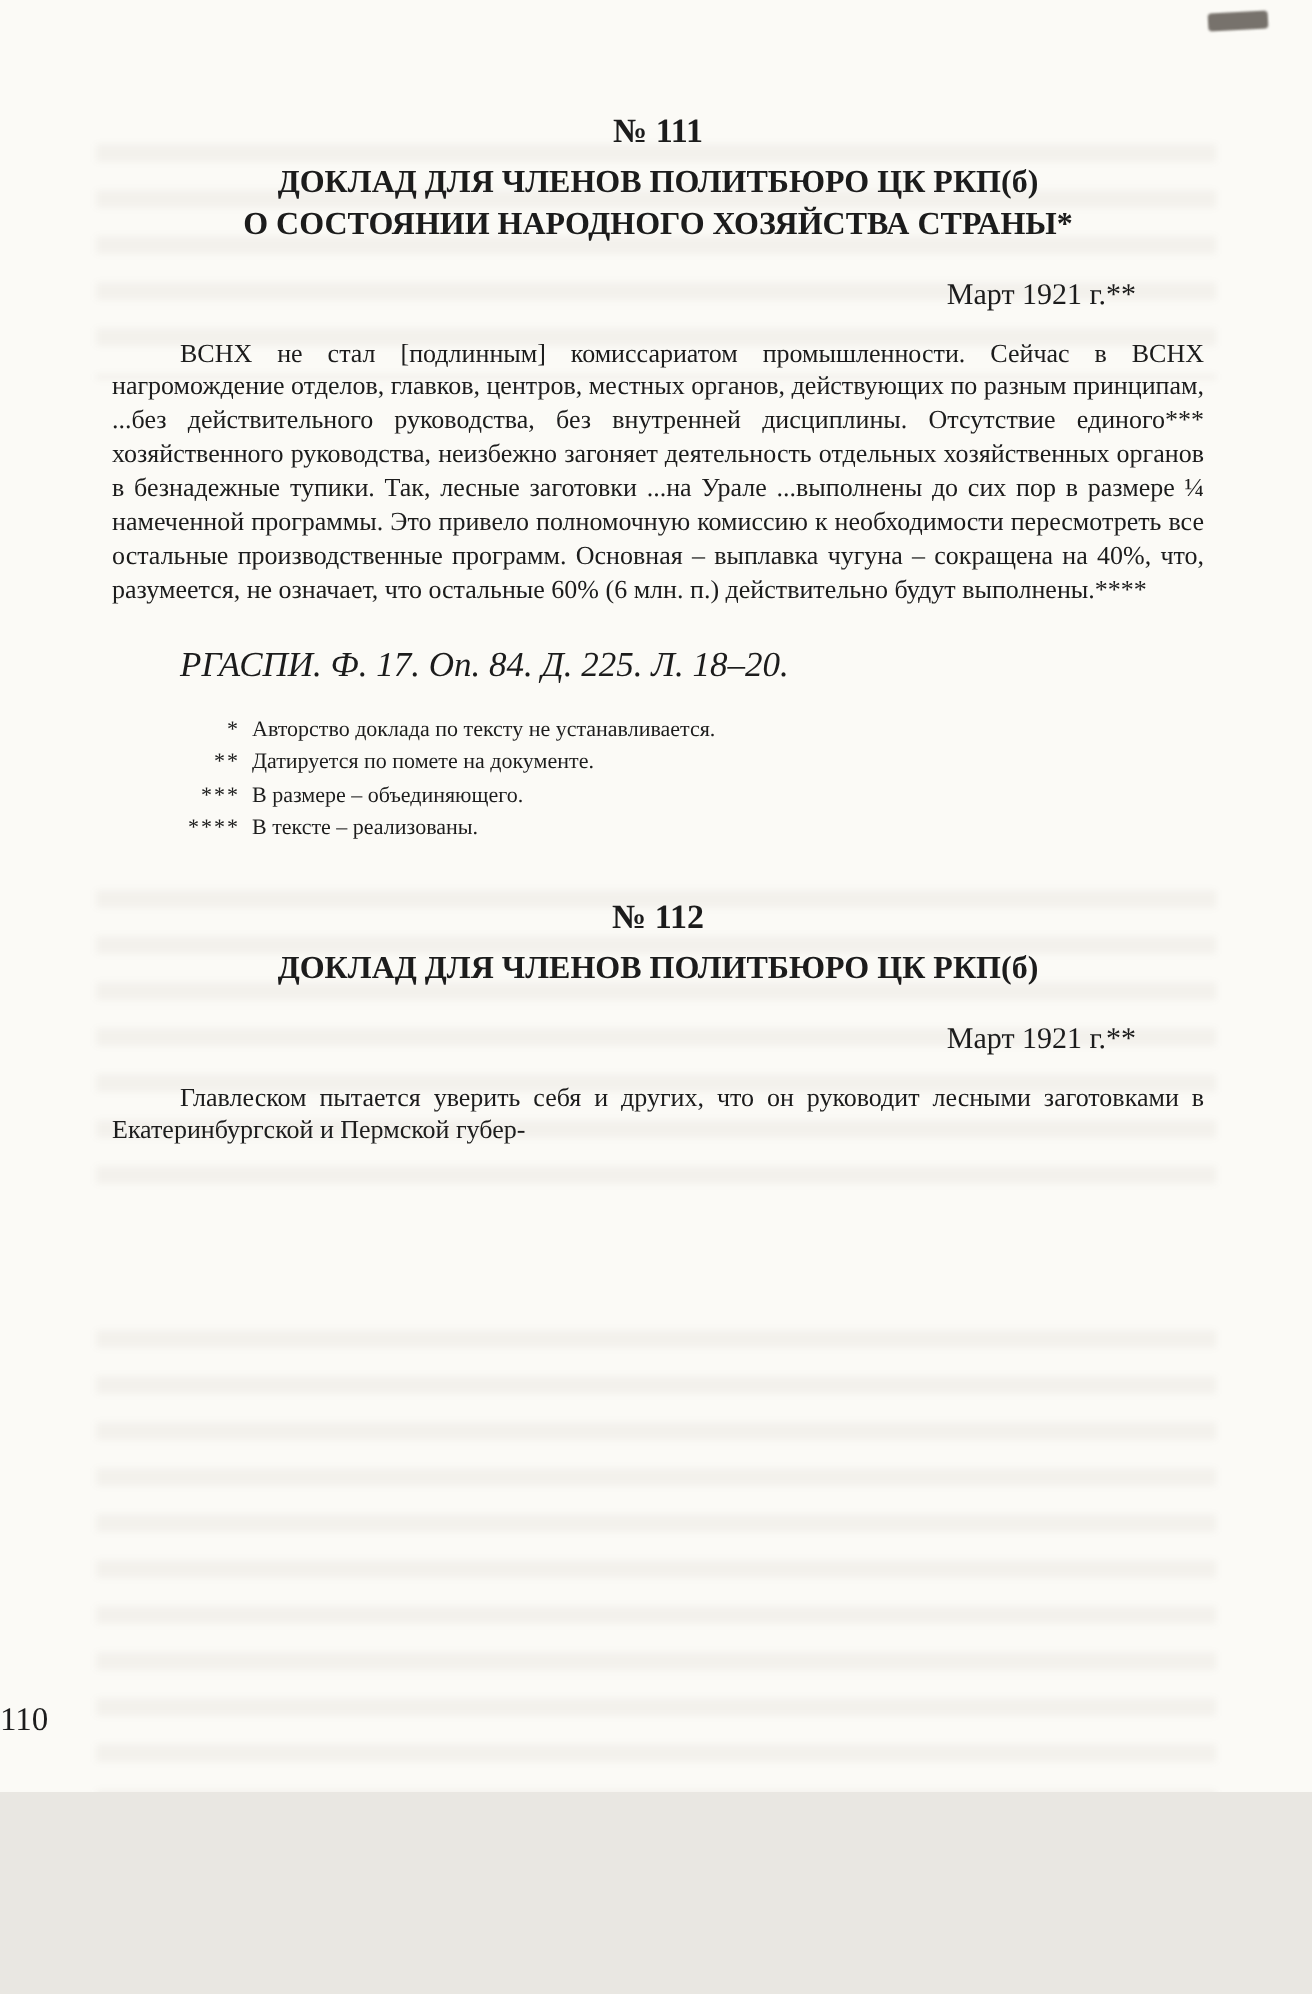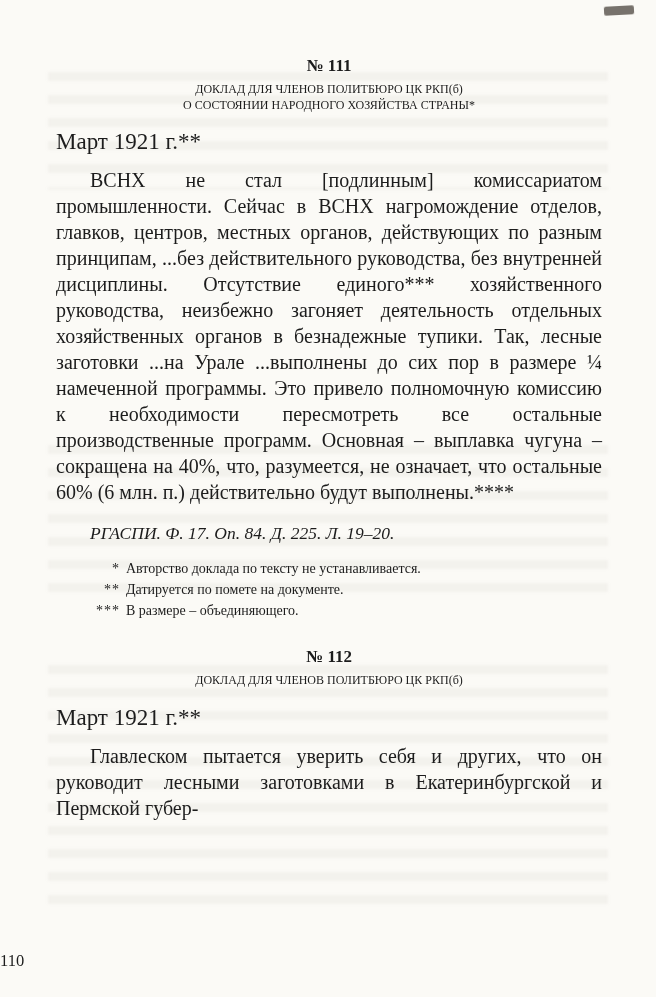--- a/index.html
+++ b/index.html
@@ -3,21 +3,21 @@
 <meta charset="utf-8">
 <style>
   html, body {
     margin: 0;
     padding: 0;
     background: #e9e7e2;
   }
   .page {
     position: relative;
     width: 656px;
-    height: 997px;
+    height: 896px;
     margin: 0 auto;
     box-sizing: border-box;
     padding: 56px 54px 0 56px;
     background: #fbfaf6;
     overflow: hidden;
     font-family: "Liberation Serif", "DejaVu Serif", serif;
     color: #1c1c1c;
   }
 
   
@@ -51,50 +51,51 @@
   .doc { position: relative; }
 
   .doc-number {
     text-align: center;
     font-weight: bold;
     font-size: 17px;
     margin: 0 0 6px 0;
   }
   .doc-title {
     text-align: center;
-    font-weight: normal;
-    font-size: 12px;
+    font-weight: bold;
+    font-size: 16px;
     line-height: 1.3;
     margin: 0 0 16px 0;
   }
   .title-line { display: block; }
 
   .doc-date {
-    font-size: 23px;
+    text-align: right;
+    font-size: 15px;
     padding-right: 34px;
     margin: 0 0 12px 0;
   }
 
   .para {
     margin: 0;
-    font-size: 20px;
+    font-size: 13px;
     line-height: 1.3;
     text-align: justify;
     text-indent: 34px;
   }
 
   .archive {
     margin: 18px 0 14px 0;
     font-style: italic;
     font-size: 17.5px;
     text-indent: 34px;
   }
 
   .footnotes {
-    font-size: 14px;
+    font-size: 11px;
     line-height: 1.5;
     margin: 0 0 26px 0;
   }
   .fn-row { white-space: nowrap; }
   .fn-stars {
     display: inline-block;
     width: 64px;
     text-align: right;
     letter-spacing: 1px;
   }
@@ -126,31 +127,34 @@
 
     <div class="doc-title">
       <span class="title-line">ДОКЛАД ДЛЯ ЧЛЕНОВ ПОЛИТБЮРО ЦК РКП(б)</span>
       <span class="title-line">О СОСТОЯНИИ НАРОДНОГО ХОЗЯЙСТВА СТРАНЫ*</span>
     </div>
 
     <div class="doc-date">Март 1921 г.**</div>
 
     <p class="para">ВСНХ не стал [подлинным] комиссариатом промышленности. Сейчас в ВСНХ нагромождение отделов, главков, центров, местных органов, действующих по разным принципам, ...без действительного руководства, без внутренней дисциплины. Отсутствие единого*** хозяйственного руководства, неизбежно загоняет деятельность отдельных хозяйственных органов в безнадежные тупики. Так, лесные заготовки ...на Урале ...выполнены до сих пор в размере ¼ намеченной программы. Это привело полномочную комиссию к необходимости пересмотреть все остальные производственные программ. Основная – выплавка чугуна – сокращена на 40%, что, разумеется, не означает, что остальные 60% (6 млн. п.) действительно будут выполнены.****</p>
 
-    <p class="archive">РГАСПИ. Ф. 17. Оп. 84. Д. 225. Л. 19–20.</p>
+    <p class="archive">РГАСПИ. Ф. 17. Оп. 84. Д. 225. Л. 18–20.</p>
 
     <div class="footnotes">
       <div class="fn-row">
         <span class="fn-stars">*</span><span class="fn-text">Авторство доклада по тексту не устанавливается.</span>
       </div>
       <div class="fn-row">
         <span class="fn-stars">**</span><span class="fn-text">Датируется по помете на документе.</span>
       </div>
       <div class="fn-row">
         <span class="fn-stars">***</span><span class="fn-text">В размере – объединяющего.</span>
+      </div>
+      <div class="fn-row">
+        <span class="fn-stars">****</span><span class="fn-text">В тексте – реализованы.</span>
       </div>
     </div>
   </section>
 
   <section class="doc doc-112">
     <div class="doc-number">№ 112</div>
 
     <div class="doc-title">
       <span class="title-line">ДОКЛАД ДЛЯ ЧЛЕНОВ ПОЛИТБЮРО ЦК РКП(б)</span>
     </div>

